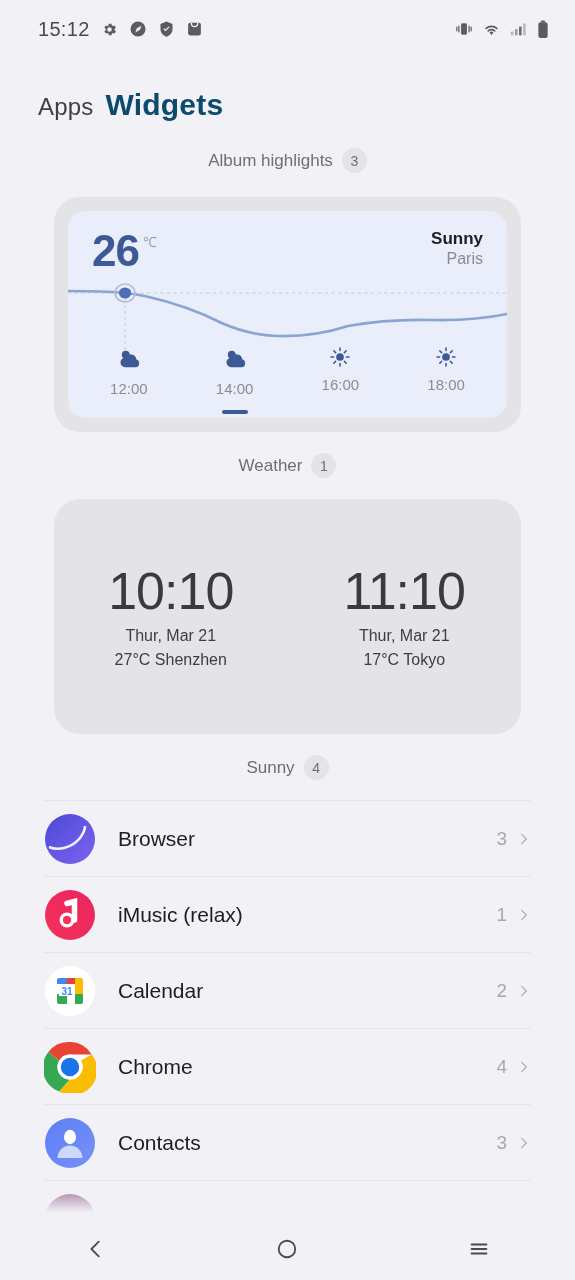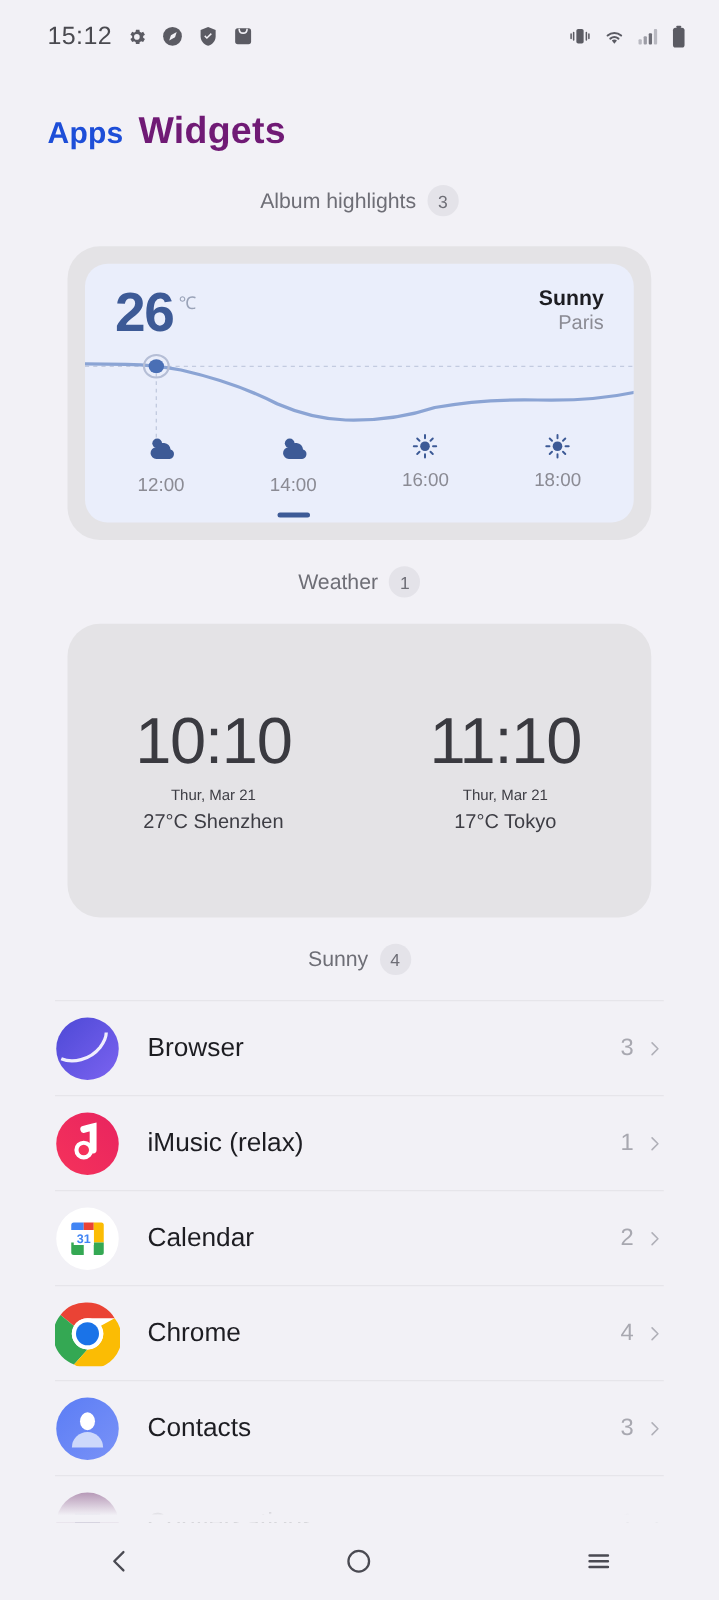--- a/index.html
+++ b/index.html
@@ -17,22 +17,22 @@
     height:58px; display:flex; align-items:center;
     padding:0 26px 0 38px; justify-content:space-between;
   }
   .sb-left { display:flex; align-items:center; gap:11px; }
   .sb-time { font-size:20px; color:#4a4a50; letter-spacing:.3px; }
   .sb-right { display:flex; align-items:center; gap:9px; }
   .sb-ico { display:block; }
 
   
   .header { padding:30px 0 0 38px; display:flex; align-items:baseline; gap:12px; }
-  .h-apps { font-size:24px; color:#1d4ed8; font-weight:700; letter-spacing:.2px; }
-  .h-widgets { font-size:30px; color:#701a75; font-weight:700; letter-spacing:.2px; }
+  .h-apps { font-size:24px; color:#404040; font-weight:400; letter-spacing:.2px; }
+  .h-widgets { font-size:30px; color:#0c4a6e; font-weight:700; letter-spacing:.2px; }
 
   
   .caption {
     display:flex; align-items:center; justify-content:center;
     gap:9px; font-size:17px; color:#6e6e76;
   }
   .cap-badge {
     min-width:25px; height:25px; border-radius:13px; background:#e4e3e9;
     display:flex; align-items:center; justify-content:center;
     font-size:14px; color:#6e6e76; padding:0 7px;
@@ -67,21 +67,21 @@
 
   .clock-card {
     margin:0 54px; background:#e4e3e6; border-radius:26px;
     height:235px; display:flex; align-items:center;
   }
   .clock-cell { flex:1; text-align:center; }
   .clock-time {
     font-size:52px; font-weight:300; color:#3a3a40;
     line-height:1.05; letter-spacing:-1px;
   }
-  .clock-date { font-size:12px; color:#3d3d44; margin-top:8px; }
+  .clock-date { font-size:16px; color:#3d3d44; margin-top:8px; }
   .clock-meta { font-size:16px; color:#3d3d44; margin-top:6px; }
 
   
   .applist { margin:0 44px; }
   .row {
     height:76px; display:flex; align-items:center;
     border-top:1px solid #e6e5ea;
   }
   .row:first-child { border-top:1px solid #e6e5ea; }
   .row-icon { width:52px; height:52px; flex:0 0 52px; position:relative; }

